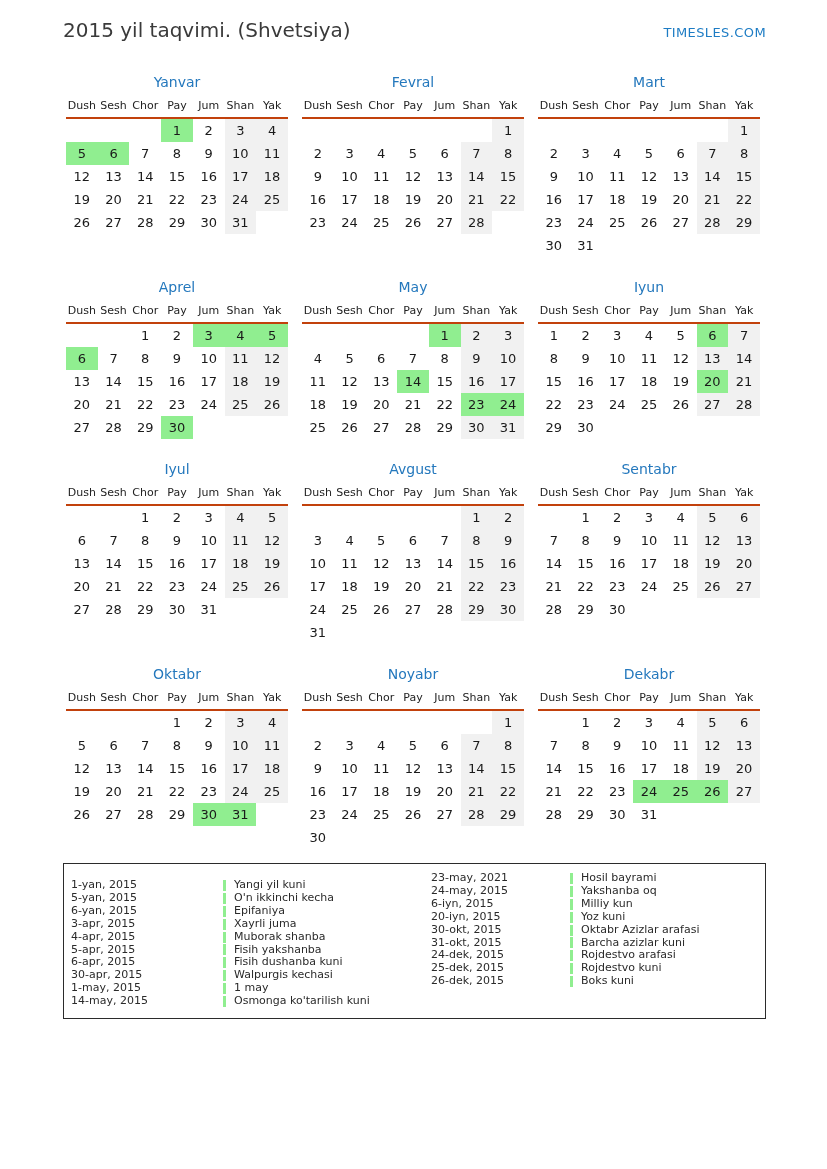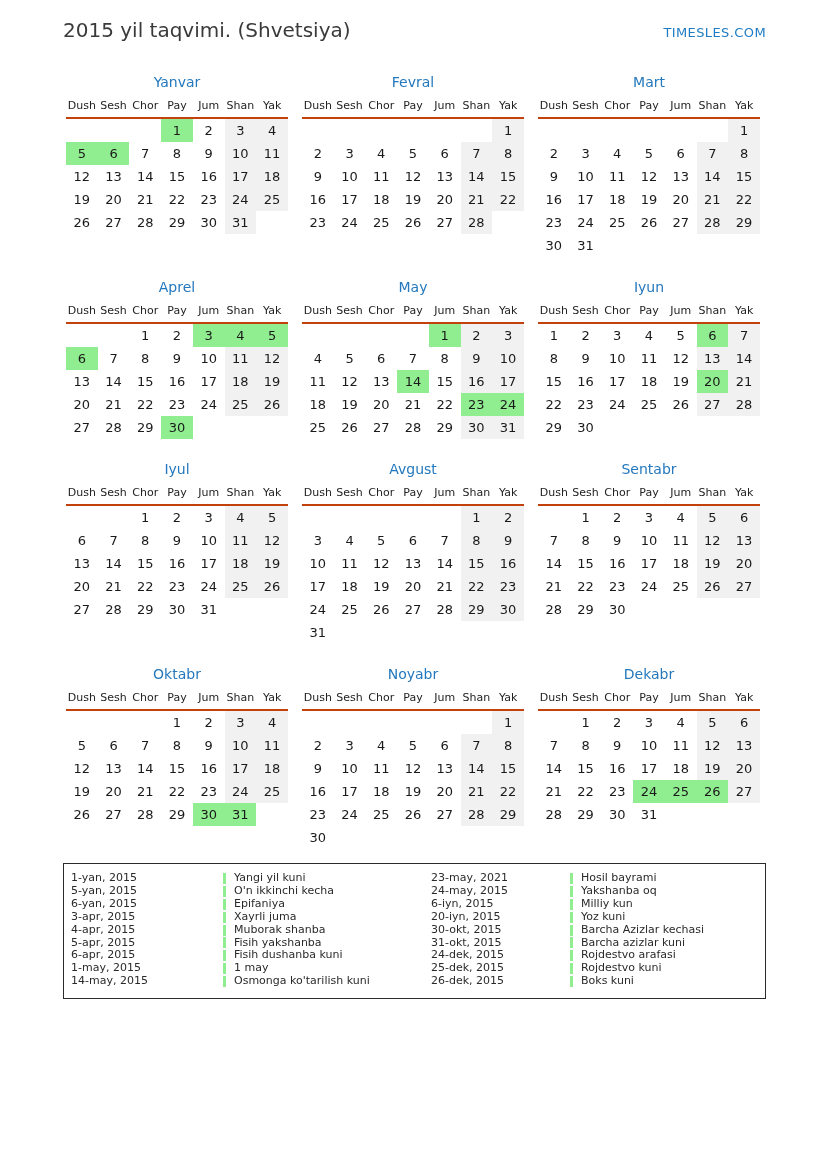--- a/index.html
+++ b/index.html
@@ -24,21 +24,21 @@
   td.hol{background:#90ee90;}
   .legend{margin:14px 0 0 63px;width:703px;box-sizing:border-box;
     border:1px solid #2b2b2b;padding:8px 0 10px 7px;display:flex;
     font-size:11px;line-height:12.9px;color:#2a2a2a;}
   .legend-col{display:flex;flex-direction:column;}
   .legend-entry{display:flex;align-items:center;}
   .l-date{flex:0 0 152px;}
   .legend-col.c2 .l-date{flex-basis:139px;}
   .l-name{display:flex;align-items:center;}
   .bar{display:inline-block;width:3px;height:11px;background:#90ee90;margin-right:8px;flex:0 0 3px;}
-  .legend-col.c1{width:360px;flex:0 0 360px;}
+  .legend-col.c1{width:360px;flex:0 0 360px;margin-top:7px;}
 </style>
 </head>
 <body>
 
 <div class="page-header">
   <div class="page-title">2015 yil taqvimi. (Shvetsiya)</div>
   <a class="brand" href="#">TIMESLES.COM</a>
 </div>
 
 <div class="cal-grid">
@@ -872,20 +872,27 @@
         </span>
       </div>
       <div class="legend-entry">
         <span class="l-date">6-apr, 2015</span>
         <span class="l-name">
           <span class="bar"></span>
           <span>Fisih dushanba kuni</span>
         </span>
       </div>
       <div class="legend-entry">
+        <span class="l-date">30-apr, 2015</span>
+        <span class="l-name">
+          <span class="bar"></span>
+          <span>Walpurgis kechasi</span>
+        </span>
+      </div>
+      <div class="legend-entry">
         <span class="l-date">1-may, 2015</span>
         <span class="l-name">
           <span class="bar"></span>
           <span>1 may</span>
         </span>
       </div>
       <div class="legend-entry">
         <span class="l-date">14-may, 2015</span>
         <span class="l-name">
           <span class="bar"></span>
@@ -919,21 +926,21 @@
         <span class="l-date">20-iyn, 2015</span>
         <span class="l-name">
           <span class="bar"></span>
           <span>Yoz kuni</span>
         </span>
       </div>
       <div class="legend-entry">
         <span class="l-date">30-okt, 2015</span>
         <span class="l-name">
           <span class="bar"></span>
-          <span>Barcha Azizlar kechasi</span>
+          <span>Oktabr Azizlar arafasi</span>
         </span>
       </div>
       <div class="legend-entry">
         <span class="l-date">31-okt, 2015</span>
         <span class="l-name">
           <span class="bar"></span>
           <span>Barcha azizlar kuni</span>
         </span>
       </div>
       <div class="legend-entry">

